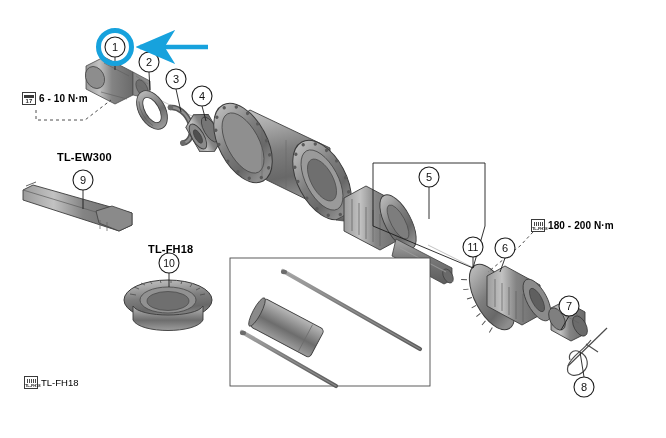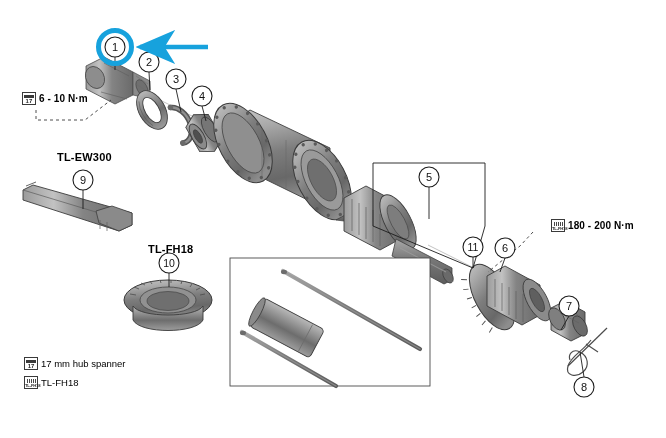--- a/index.html
+++ b/index.html
@@ -332,37 +332,31 @@
     <path d="M208,47 L140,47" stroke="#17a2dd" stroke-width="4.4" fill="none" marker-end="url(#arrHead)"></path>
   </svg>
 
   <div class="lbl torque" style="left:22px;top:92px;">
     <span class="ticon">
       <span class="bar"></span>
       <span class="num">17</span>
     </span><span>6 - 10 N·m</span>
   </div>
 
-  <div class="lbl torque" style="left:531px;top:219px;margin-left:20px;">
+  <div class="lbl torque" style="left:531px;top:219px;">
     <span class="ticon fh">
       <span class="bar"></span>
       <span class="num">TL-FH18</span>
     </span><span>180 - 200 N·m</span>
   </div>
 
   <div class="lbl tool-name" style="left:57px;top:151px;">TL-EW300</div>
 
   <div class="lbl tool-name" style="left:148px;top:243px;">TL-FH18</div>
 
-  <div class="lg-row" style="left:24px;top:353px;">
-    <span class="ticon">
-      <span class="bar"></span>
-      <span class="num">17</span>
-    </span><span class="legend-txt">17 mm hub spanner</span>
-  </div>
 
   <div class="lg-row" style="left:24px;top:372px;">
     <span class="ticon fh">
       <span class="bar"></span>
       <span class="num">TL-FH18</span>
     </span><span class="legend-txt">TL-FH18</span>
   </div>
 
 </div>
 

